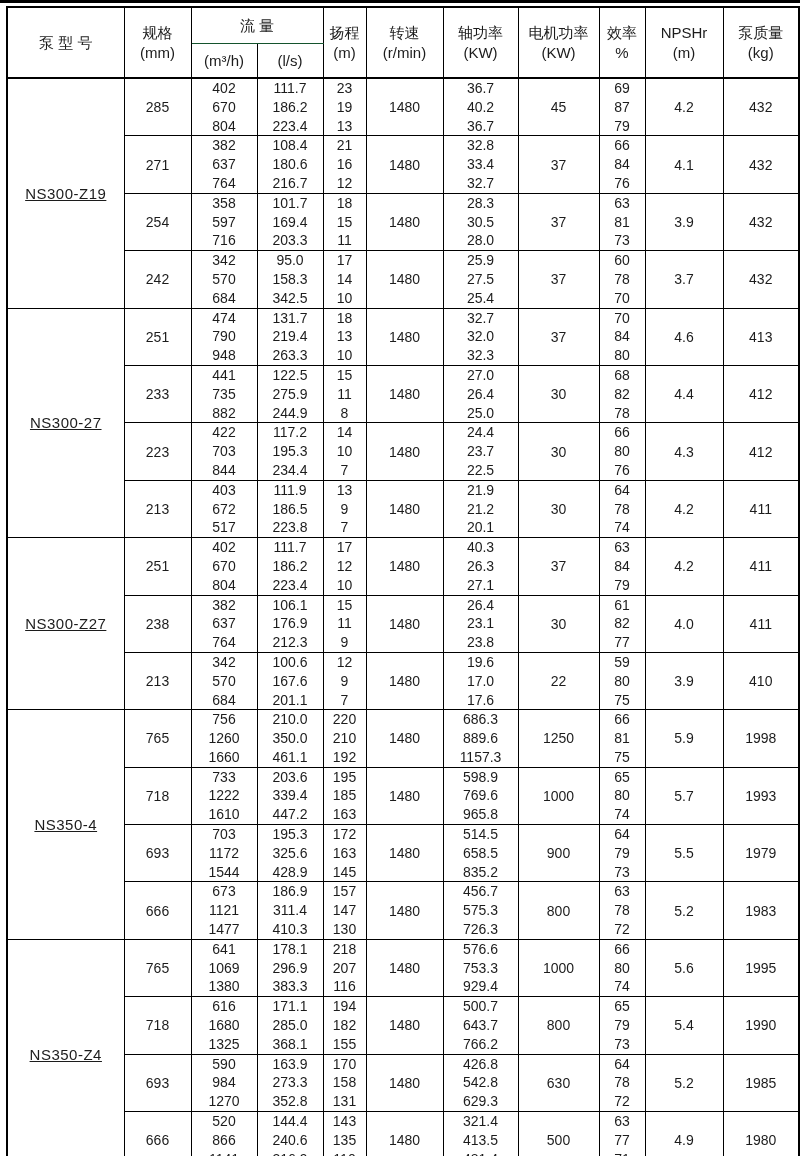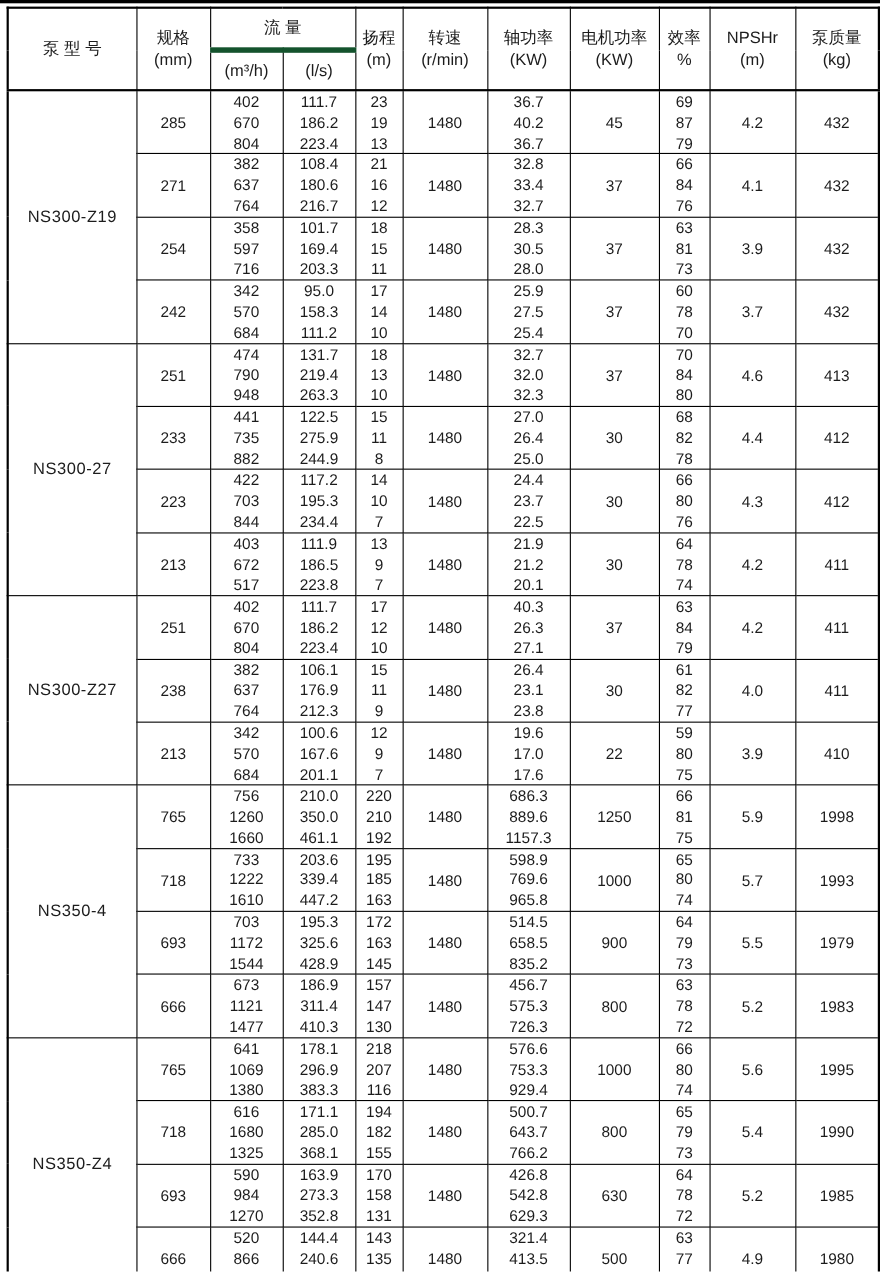--- a/index.html
+++ b/index.html
@@ -28,25 +28,25 @@
     padding: 0;
     font-weight: normal;
   }
   .spec thead th {
     font-size: 15px;
     line-height: 20px;
   }
   .spec thead tr.h1 th { height: 35px; }
   .spec thead tr.h2 th { height: 33px; }
   .spec thead { border-bottom: 2px solid #000; }
-  .spec thead th.flow-group { border-bottom: 5px solid #14532d; }
+  .spec thead th.flow-group { border-bottom: 1px solid #14532d; }
   .spec tbody tr { height: 56.5px; }
   .spec tbody td { font-size: 14px; }
   .spec tbody td .ln { line-height: 18.8px; height: 18.8px; }
-  .spec tbody td.model { font-size: 15px; letter-spacing: 0.5px; }
+  .spec tbody td.model { font-size: 15px; letter-spacing: 0.5px; text-decoration: underline; }
   .spec tbody tr.section-start td { border-top: 1px solid #0c4a6e; }
 </style>
 </head>
 <body>
 
 <div class="top-rule"></div>
 
 <table class="spec">
   <colgroup>
     <col style="width:117px">
@@ -212,21 +212,21 @@
       <tr>
         <td>242</td>
         <td>
           <div class="ln">342</div>
           <div class="ln">570</div>
           <div class="ln">684</div>
         </td>
         <td>
           <div class="ln">95.0</div>
           <div class="ln">158.3</div>
-          <div class="ln">111.2</div>
+          <div class="ln">342.5</div>
         </td>
         <td>
           <div class="ln">17</div>
           <div class="ln">14</div>
           <div class="ln">10</div>
         </td>
         <td>1480</td>
         <td>
           <div class="ln">25.9</div>
           <div class="ln">27.5</div>

